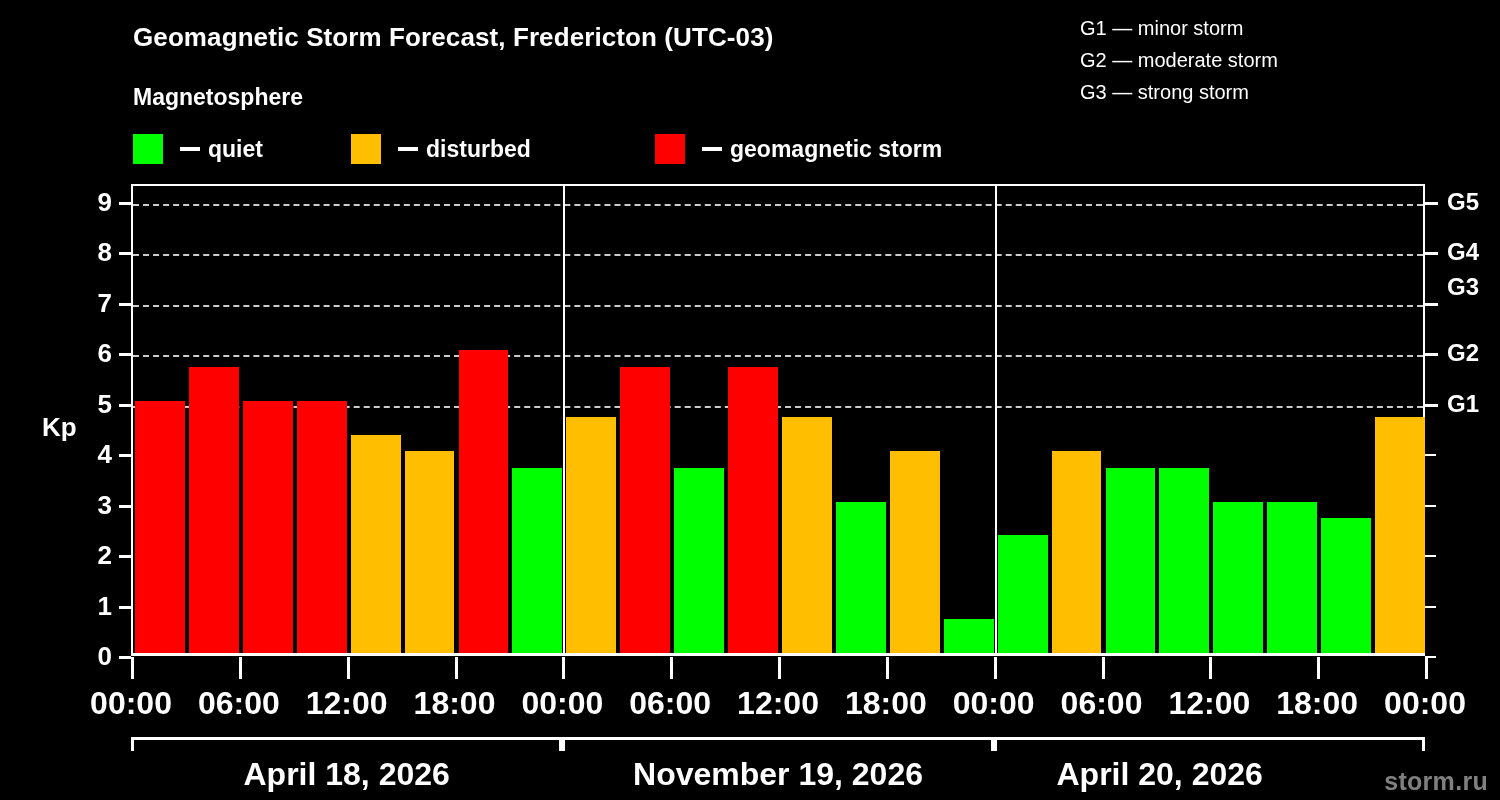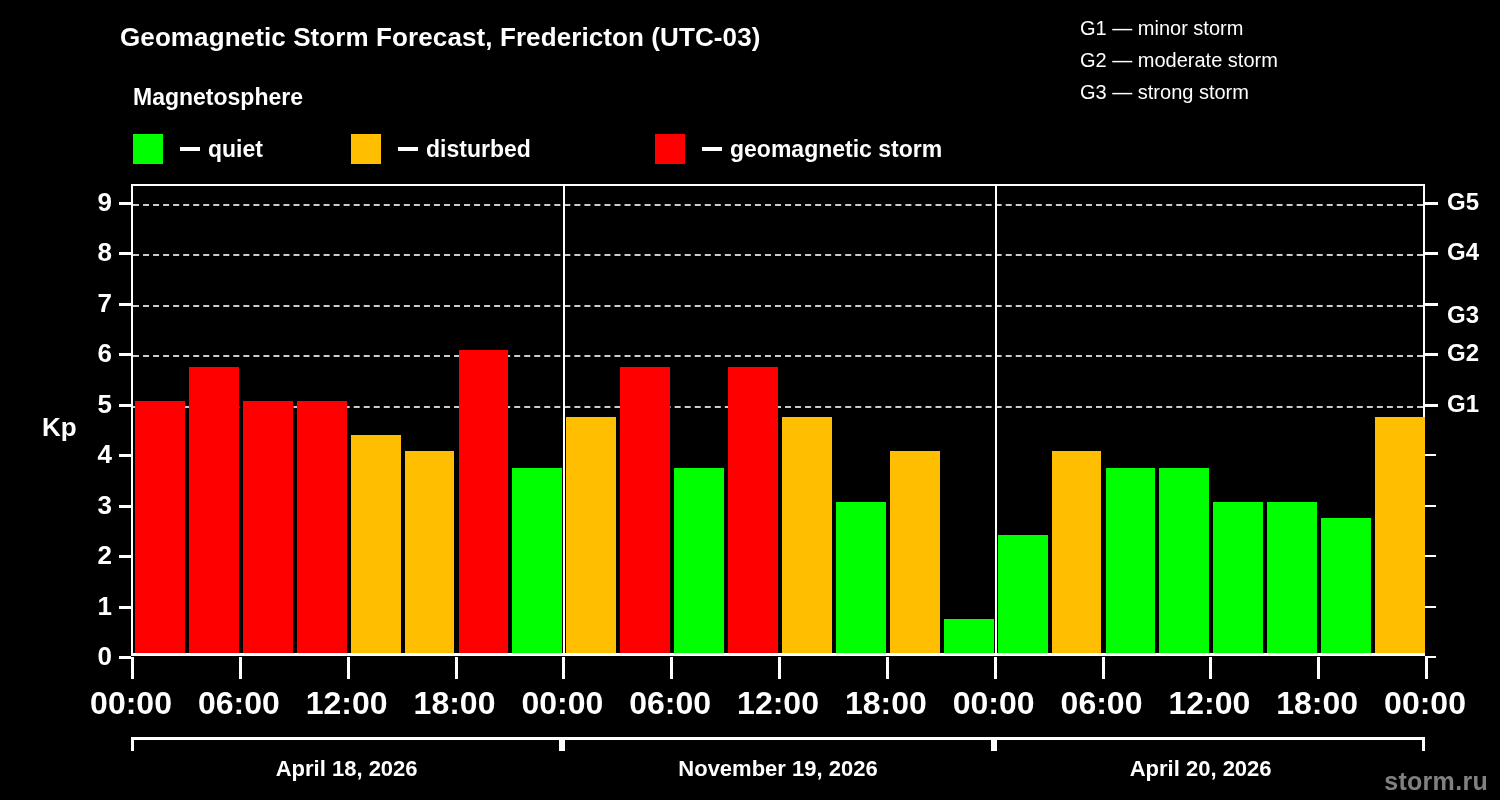--- a/index.html
+++ b/index.html
@@ -21,21 +21,21 @@
   .stage {
     position: absolute;
     left: 0; top: 0;
     width: 1500px;
     height: 800px;
   }
 
   
   #chart-title {
     position: absolute;
-    left: 120px;
+    left: 133px;
     top: 22px;
     font-size: 26px;
     font-weight: bold;
     letter-spacing: 0.1px;
     white-space: nowrap;
   }
 
   #magnetosphere-label {
     position: absolute;
     left: 133px;
@@ -207,21 +207,21 @@
     height: 14px;
     border-top: 3px solid #ffffff;
     border-left: 3px solid #ffffff;
     border-right: 3px solid #ffffff;
     box-sizing: border-box;
   }
   .day-label {
     position: absolute;
     top: 756px;
     text-align: center;
-    font-size: 22px;
+    font-size: 32px;
     font-weight: bold;
     white-space: nowrap;
   }
 
   
   #watermark {
     position: absolute;
     right: 12px;
     bottom: 4px;
     font-size: 25px;
@@ -316,21 +316,21 @@
       <div class="kp-num" style="left: 78px; top: 289.889px;">7</div>
       <div class="ytick-major" style="left: 119px; top: 302.889px;"></div>
       <div class="kp-num" style="left: 78px; top: 239.444px;">8</div>
       <div class="ytick-major" style="left: 119px; top: 252.444px;"></div>
       <div class="kp-num" style="left: 78px; top: 189px;">9</div>
       <div class="ytick-major" style="left: 119px; top: 202px;"></div>
       <div class="g-label" style="top: 391.778px;">G1</div>
       <div class="gtick" style="top: 403.778px;"></div>
       <div class="g-label" style="top: 341.333px;">G2</div>
       <div class="gtick" style="top: 353.333px;"></div>
-      <div class="g-label" style="top: 303px;">G3</div>
+      <div class="g-label" style="top: 275px;">G3</div>
       <div class="gtick" style="top: 302.889px;"></div>
       <div class="g-label" style="top: 240.444px;">G4</div>
       <div class="gtick" style="top: 252.444px;"></div>
       <div class="g-label" style="top: 190px;">G5</div>
       <div class="gtick" style="top: 202px;"></div>
       <div class="gtick-minor" style="top: 656px;"></div>
       <div class="gtick-minor" style="top: 605.556px;"></div>
       <div class="gtick-minor" style="top: 555.111px;"></div>
       <div class="gtick-minor" style="top: 504.667px;"></div>
       <div class="gtick-minor" style="top: 454.222px;"></div>
@@ -358,20 +358,20 @@
       <div class="xtick-label" style="left: 1209.33px;">12:00</div>
       <div class="xtick" style="left: 1317.17px;"></div>
       <div class="xtick-label" style="left: 1317.17px;">18:00</div>
       <div class="xtick" style="left: 1425px;"></div>
       <div class="xtick-label" style="left: 1425px;">00:00</div>
       <div class="day-bracket" style="left: 131px; width: 431.333px;"></div>
       <div class="day-label" style="left: 131px; width: 431.333px;">April 18, 2026</div>
       <div class="day-bracket" style="left: 562.333px; width: 431.333px;"></div>
       <div class="day-label" style="left: 562.333px; width: 431.333px;">November 19, 2026</div>
       <div class="day-bracket" style="left: 993.667px; width: 431.333px;"></div>
-      <div class="day-label" style="left: 985px; width: 431.333px;">April 20, 2026</div>
+      <div class="day-label" style="left: 944px; width: 431.333px;">April 20, 2026</div>
     </div>
 
   <div id="kp-axis-title">Kp</div>
 
   <div id="watermark">storm.ru</div>
 
 </div>
 
 </body></html>

